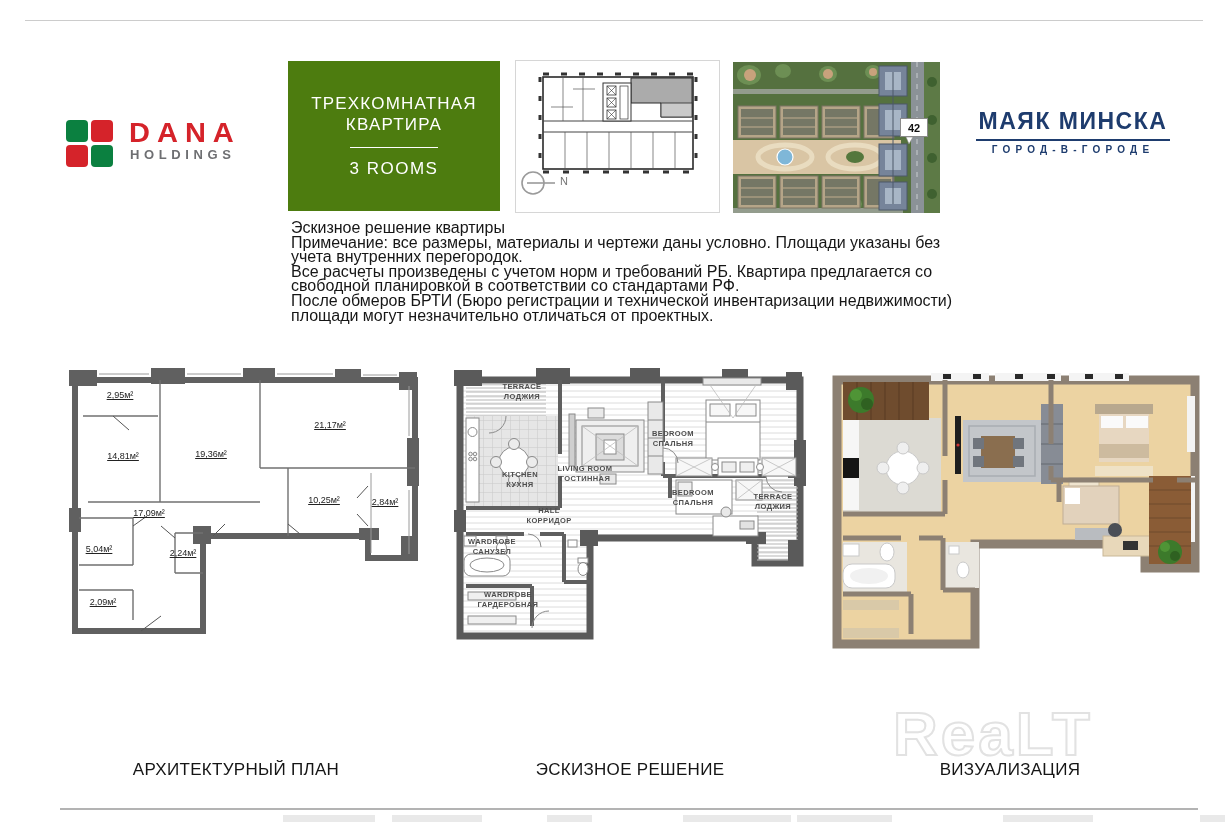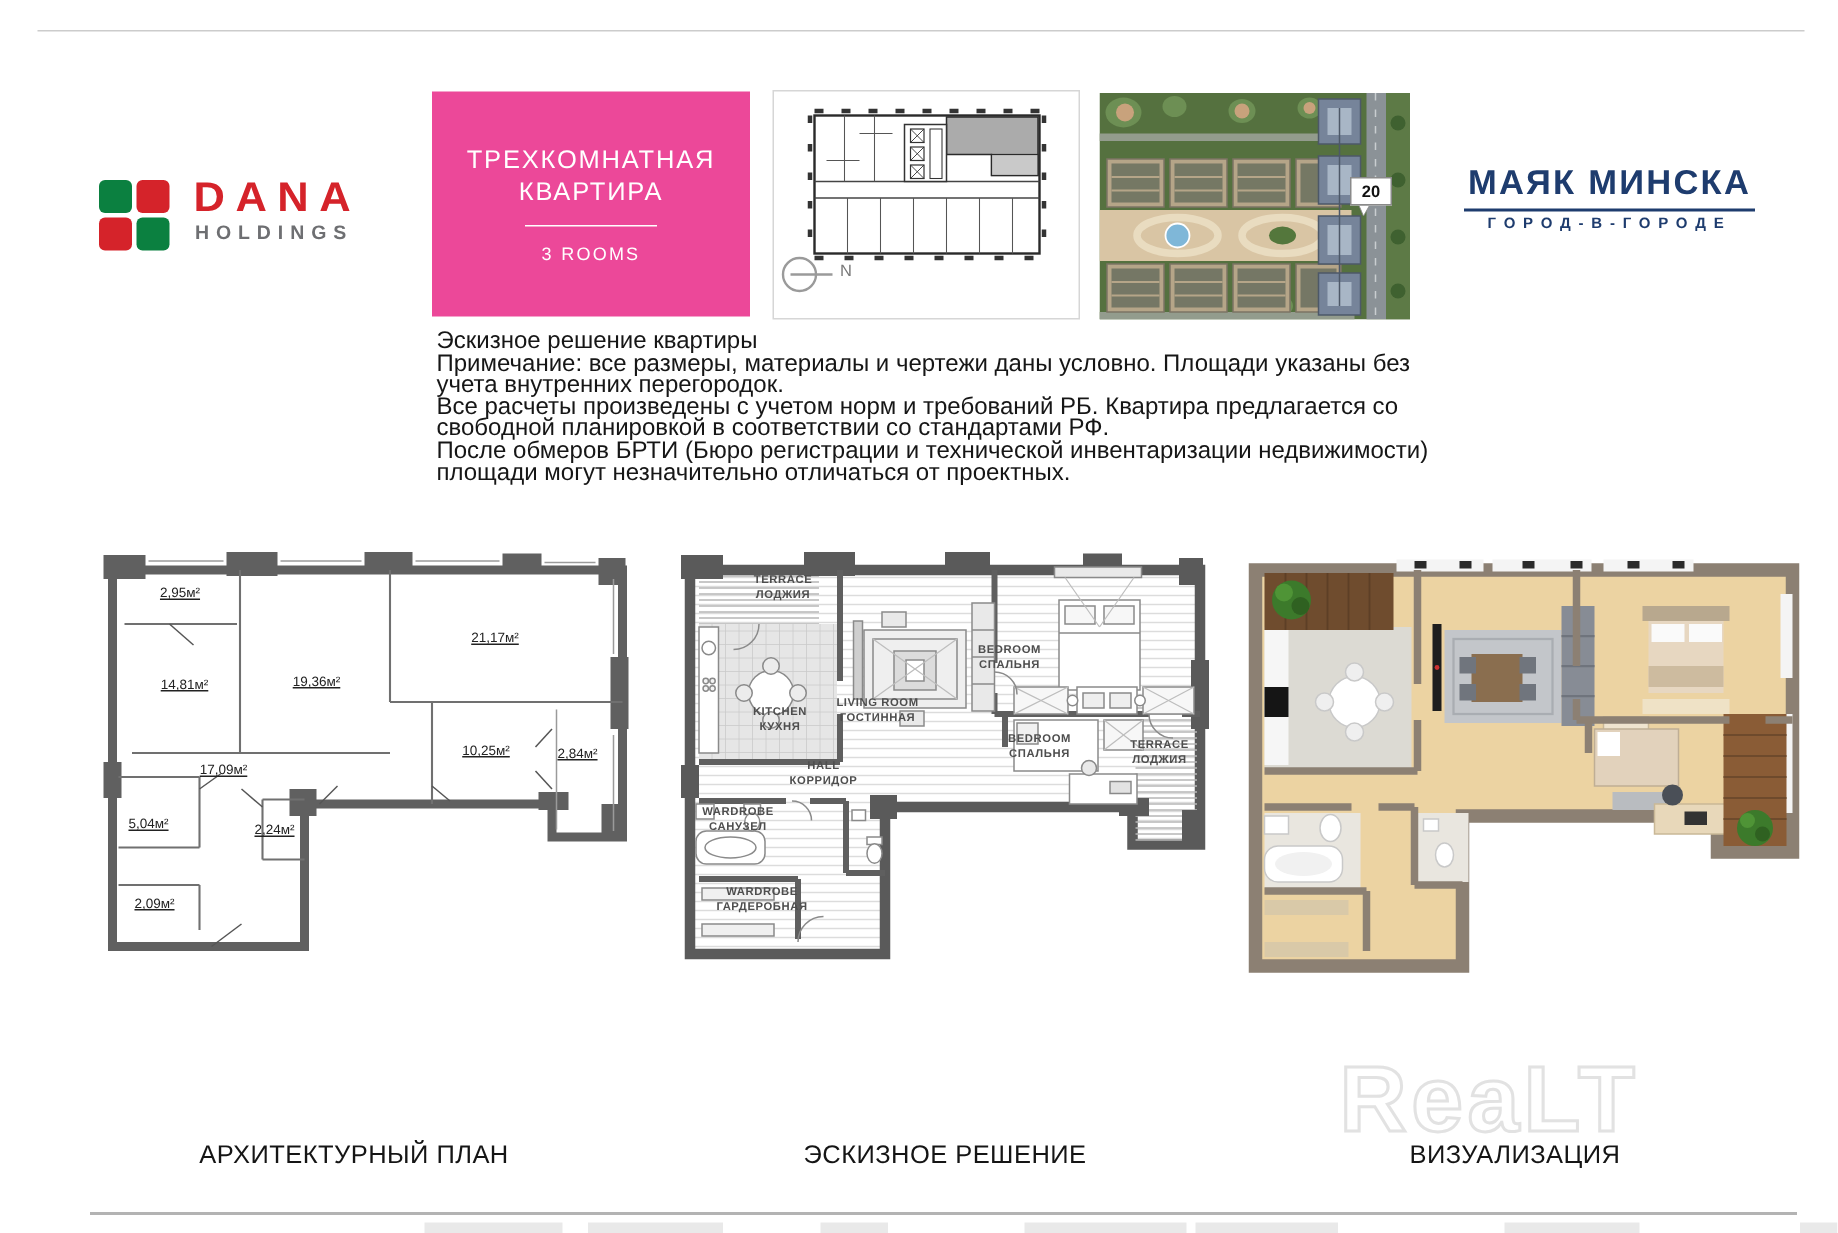--- a/index.html
+++ b/index.html
@@ -18,21 +18,21 @@
   .sq{position:absolute;width:22px;height:22px;border-radius:4px;}
   .sq.tl{left:0;top:0;}  .sq.tr{left:25px;top:0;}
   .sq.bl{left:0;top:25px;} .sq.br{left:25px;top:25px;}
   .dana-name{position:absolute;left:63px;top:-4px;font-size:29px;font-weight:700;letter-spacing:7px;transform:scaleY(.95);}
   .dana-sub{position:absolute;left:64px;top:27px;font-size:13px;font-weight:700;letter-spacing:4.6px;}
   
   .apt-box{left:288px;top:61px;width:212px;height:150px;display:flex;flex-direction:column;
            align-items:center;justify-content:center;color:#fff;text-align:center;}
   .apt-line{font-size:17px;letter-spacing:1.2px;line-height:21px;}
   .apt-divider{width:88px;height:1px;background:#ffffff;margin:12px 0 11px 0;}
-  .apt-rooms{font-size:12px;letter-spacing:1.5px;}
+  .apt-rooms{font-size:17px;letter-spacing:1.5px;}
   
   .thumb-box{left:515px;top:60px;width:205px;height:153px;background:#fff;border:1px solid #d6d6d6;box-sizing:border-box;}
   .aerial-box{left:733px;top:62px;width:207px;height:151px;}
   .marker24{left:900px;top:118px;width:26px;height:17px;background:#ffffff;border:1px solid #8a8a8a;
             font-size:11px;font-weight:700;color:#111;display:flex;align-items:center;justify-content:center;}
   
   .mayak{left:976px;top:108px;width:194px;text-align:center;}
   .mayak-title{font-size:23px;font-weight:700;letter-spacing:1.5px;white-space:nowrap;
                border-bottom:2px solid;padding-bottom:4px;}
   .mayak-sub{font-size:10px;font-weight:700;letter-spacing:5.2px;margin-top:3px;white-space:nowrap;}
@@ -62,21 +62,21 @@
   <div class="dana-squares">
     <div class="sq tl" style="background:#0b8040"></div>
     <div class="sq tr" style="background:#d5232a"></div>
     <div class="sq bl" style="background:#d5232a"></div>
     <div class="sq br" style="background:#0b8040"></div>
   </div>
   <div class="dana-name" style="color:#d5232a">DANA</div>
   <div class="dana-sub" style="color:#6e6f72">HOLDINGS</div>
 </div>
 
-<div class="abs apt-box" style="background:#ec4899">
+<div class="abs apt-box" style="background:#4d7c0f">
   <div class="apt-line">ТРЕХКОМНАТНАЯ</div>
   <div class="apt-line">КВАРТИРА</div>
   <div class="apt-divider"></div>
   <div class="apt-rooms">3 ROOMS</div>
 </div>
 
 <div class="abs thumb-box">
   <svg width="203" height="151" viewBox="0 0 203 151">
     <g transform="translate(27,16)">
       <rect x="0" y="0" width="150" height="92" fill="#ffffff" stroke="#2a2a2a" stroke-width="1.6"></rect>
@@ -184,21 +184,21 @@
       <rect x="146" y="120" width="28" height="28" fill="#76849a" stroke="#4d5868"></rect>
       <rect x="152" y="10" width="16" height="18" fill="#a8b6c6"></rect>
       <rect x="152" y="48" width="16" height="20" fill="#a8b6c6"></rect>
       <rect x="152" y="88" width="16" height="20" fill="#a8b6c6"></rect>
       <rect x="152" y="126" width="16" height="16" fill="#a8b6c6"></rect>
       <line x1="160" y1="10" x2="160" y2="142" stroke="#4d5868" stroke-width="1"></line>
     </g>
     <polygon points="173,75 180,75 176,82" fill="#ffffff" stroke="#8a8a8a" stroke-width=".6"></polygon>
   </svg>
 </div>
-<div class="abs marker24">20</div>
+<div class="abs marker24">42</div>
 
 <div class="abs mayak" style="color:#1e3c6e">
   <div class="mayak-title" style="border-color:#1e3c6e">МАЯК МИНСКА</div>
   <div class="mayak-sub">ГОРОД-В-ГОРОДЕ</div>
 </div>
 
 <div class="abs notes">
   <div>Эскизное решение квартиры</div>
   <div>Примечание: все размеры, материалы и чертежи даны условно. Площади указаны без учета внутренних перегородок.</div>
   <div>Все расчеты произведены с учетом норм и требований РБ. Квартира предлагается со свободной планировкой в соответствии со стандартами РФ.</div>

